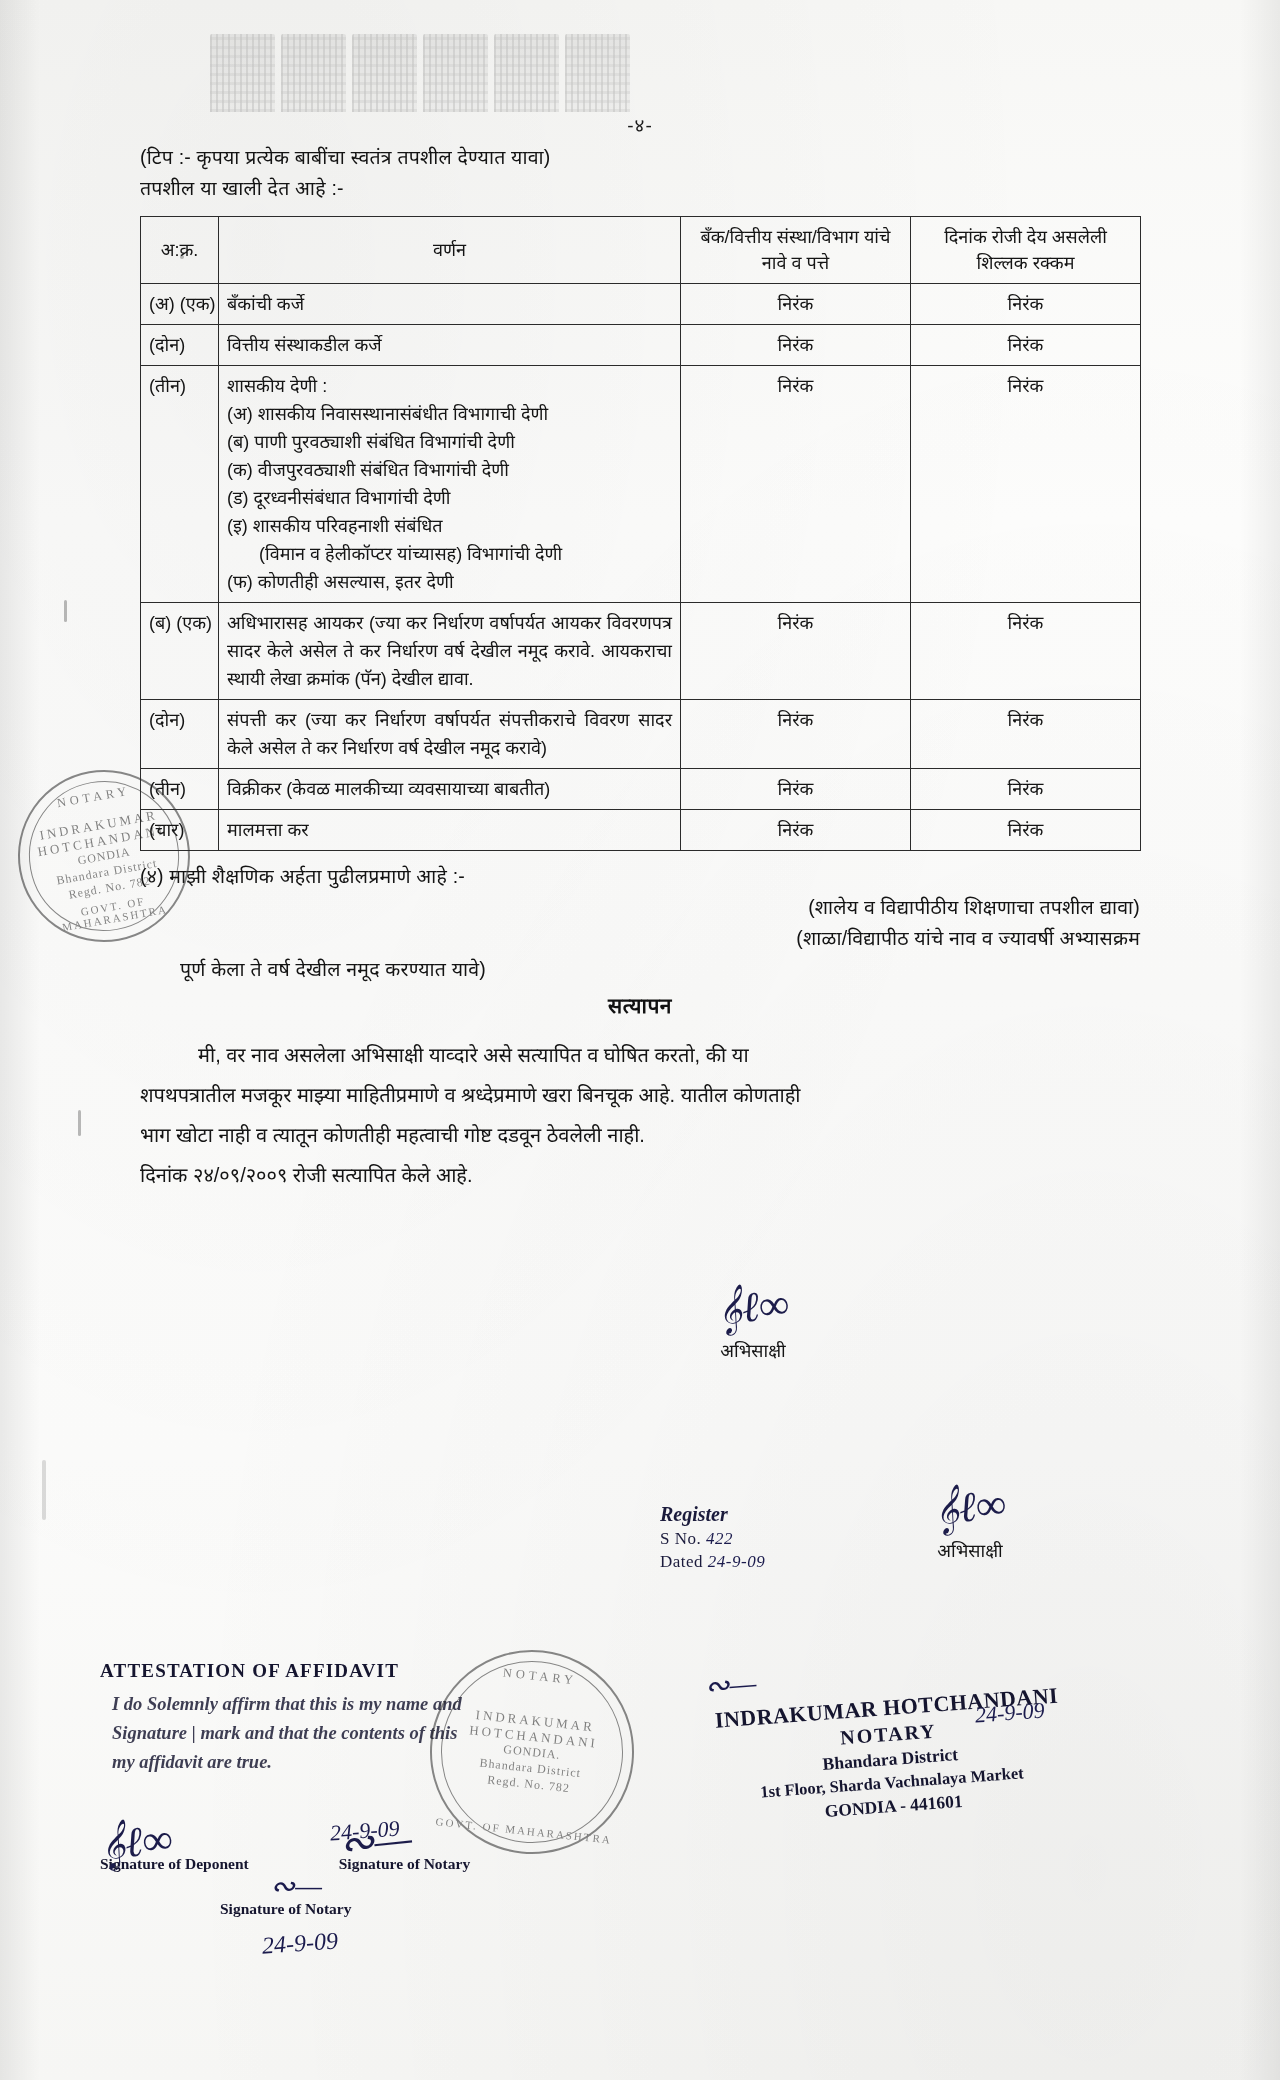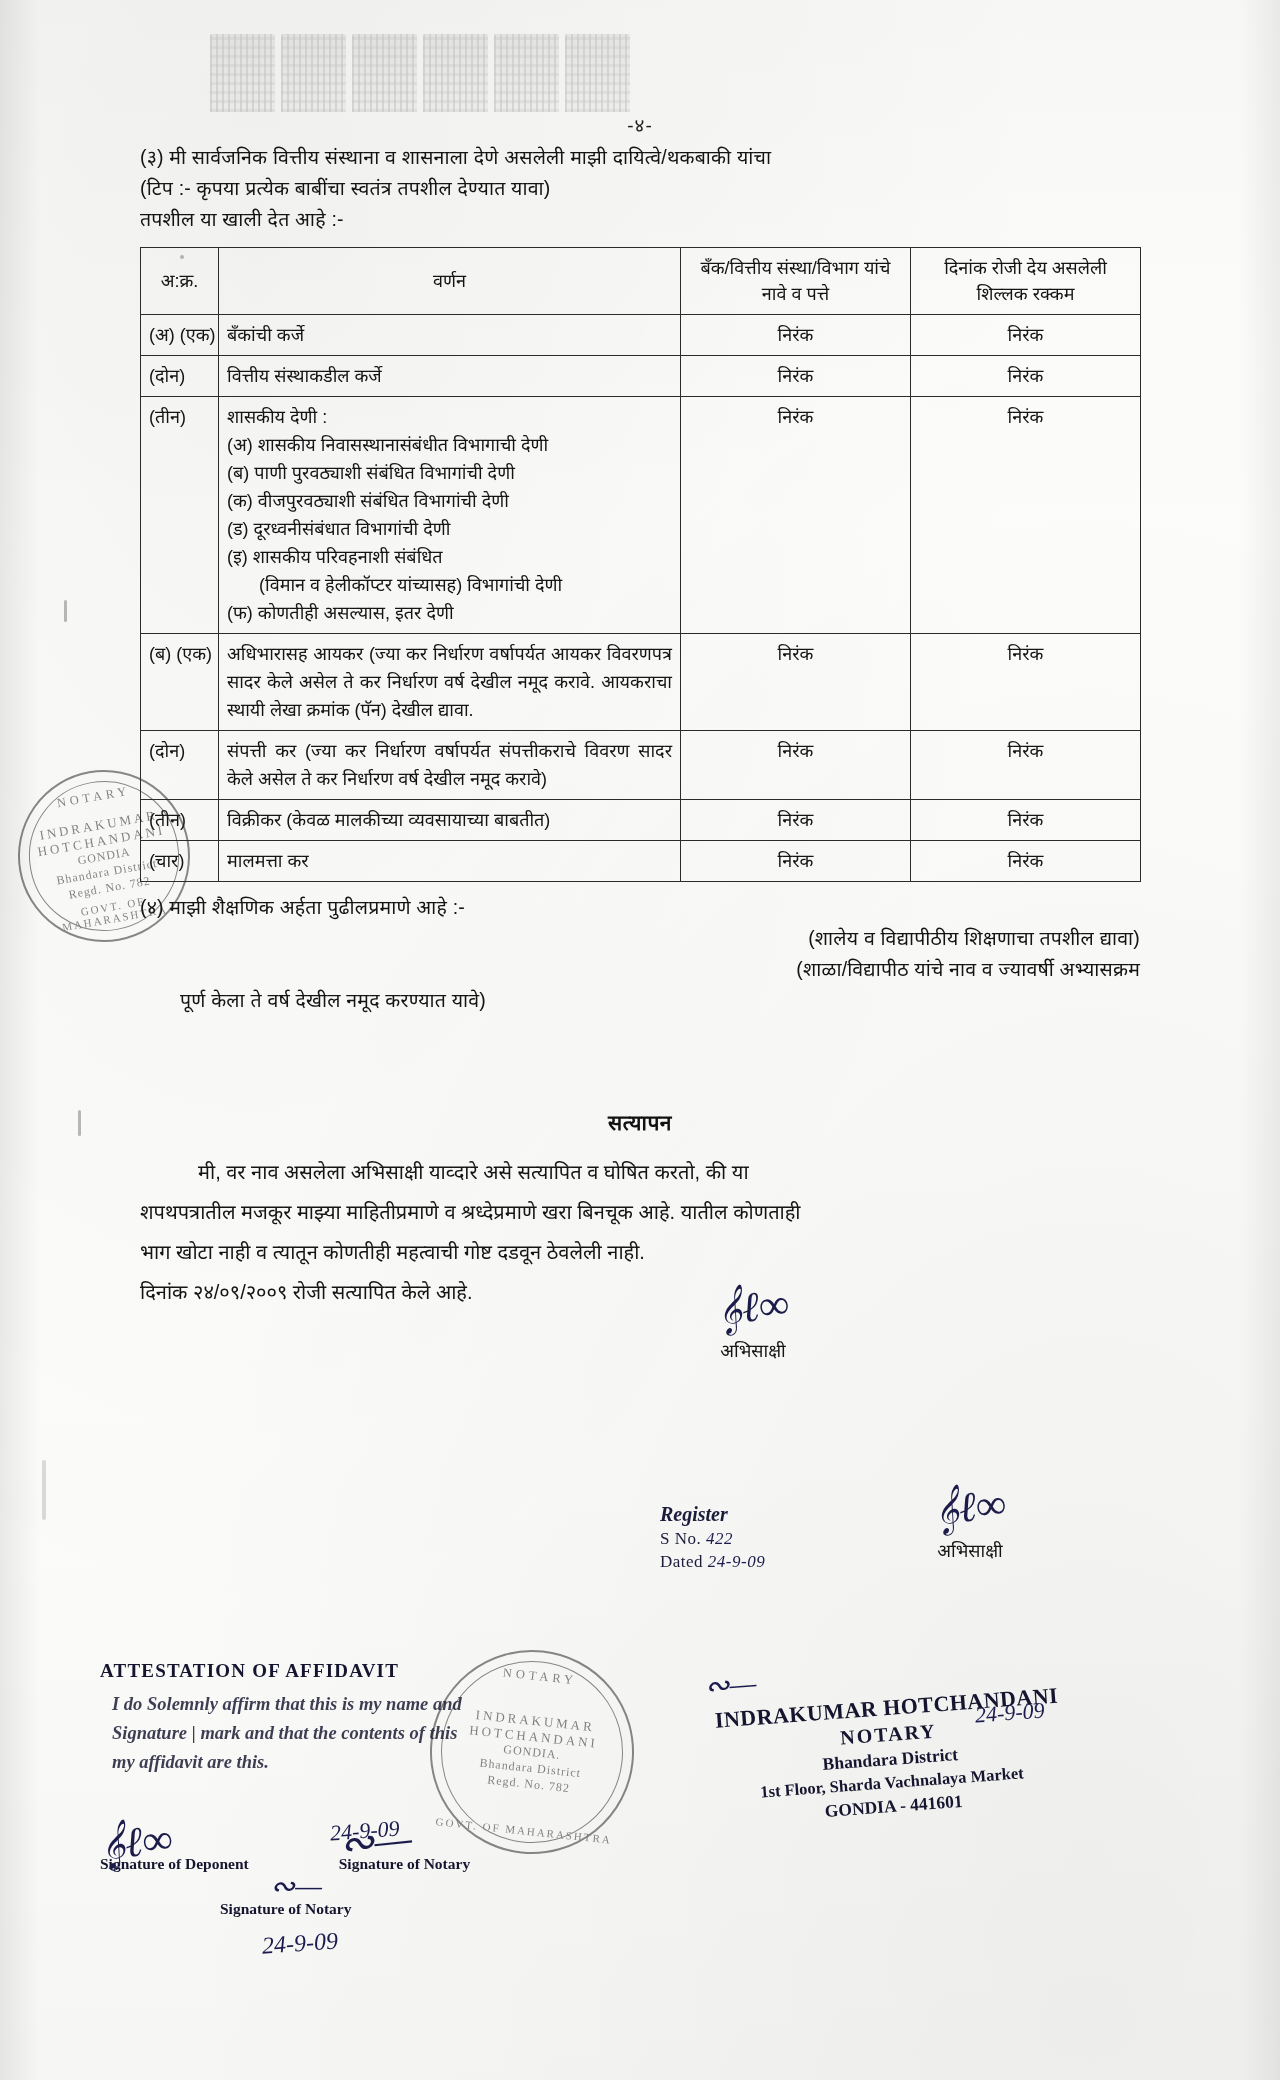--- a/index.html
+++ b/index.html
@@ -139,21 +139,20 @@
     display: block;
   }
   .sig-label {
     font-size: 18px;
     color: #141414;
     margin-top: 14px;
     display: block;
   }
 
   .satyapan-title {
-    margin-top: 86px;
     text-align: center;
     font-size: 21px;
     font-weight: bold;
     letter-spacing: 0.5px;
   }
   .satyapan-body {
     margin-top: 16px;
     font-size: 20px;
     line-height: 40px;
     text-align: justify;
@@ -363,21 +362,20 @@
     <div class="wm-block"></div>
     <div class="wm-block"></div>
     <div class="wm-block"></div>
     <div class="wm-block"></div>
   </div>
 
   <div class="page-number">-४-</div>
 
   <div class="content">
 
-    <div class="para">(३) मी सार्वजनिक वित्तीय संस्थाना व शासनाला देणे असलेली माझी दायित्वे/थकबाकी यांचा</div>
     <div class="para">(टिप :- कृपया प्रत्येक बाबींचा स्वतंत्र तपशील देण्यात यावा)</div>
     <div class="para">तपशील या खाली देत आहे :-</div>
 
     <table class="liab">
       <colgroup>
         <col class="col-sr">
           <col class="col-desc">
           <col class="col-inst">
           <col class="col-amt">
       </colgroup>
@@ -492,21 +490,21 @@
   <div class="sign-2">
     <span class="sig-glyph">𝄞ℓ∞</span>
     <span class="sig-label">अभिसाक्षी</span>
   </div>
 
   <div class="attest">
     <div class="attest-title">ATTESTATION OF AFFIDAVIT</div>
     <div class="attest-body">
       <div>I do Solemnly affirm that this is my name and</div>
       <div>Signature | mark and that the contents of this</div>
-      <div>my affidavit are this.</div>
+      <div>my affidavit are true.</div>
     </div>
     <div class="sig-row">
       <div>
         <div class="sig-glyph">𝄞ℓ∞</div>
         <div class="sig-cap">Signature of Deponent</div>
       </div>
       <div>
         <div class="sig-glyph">∾—</div>
         <div class="sig-cap">Signature of Notary</div>
       </div>

